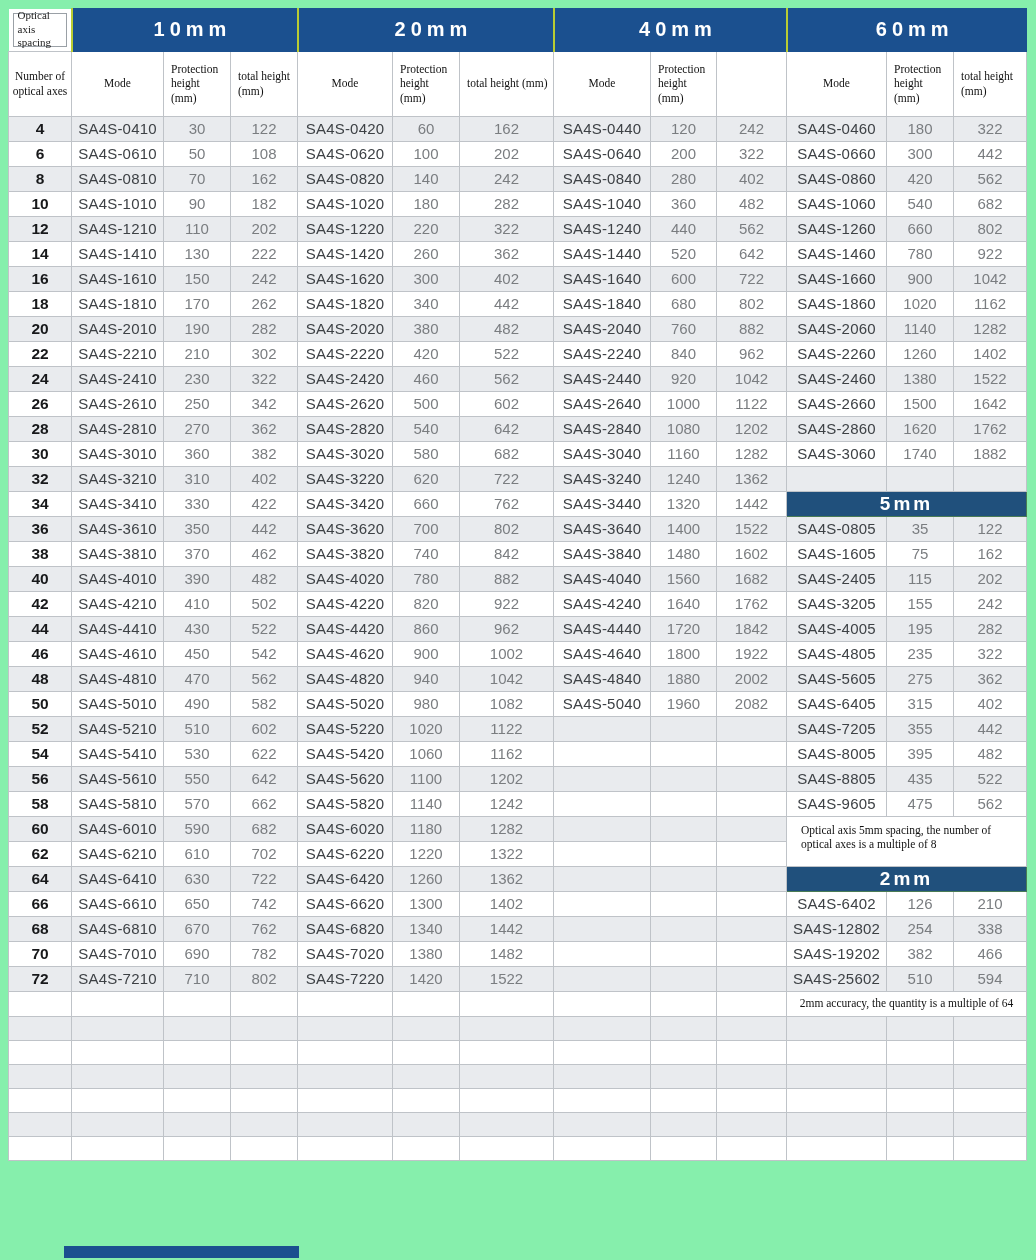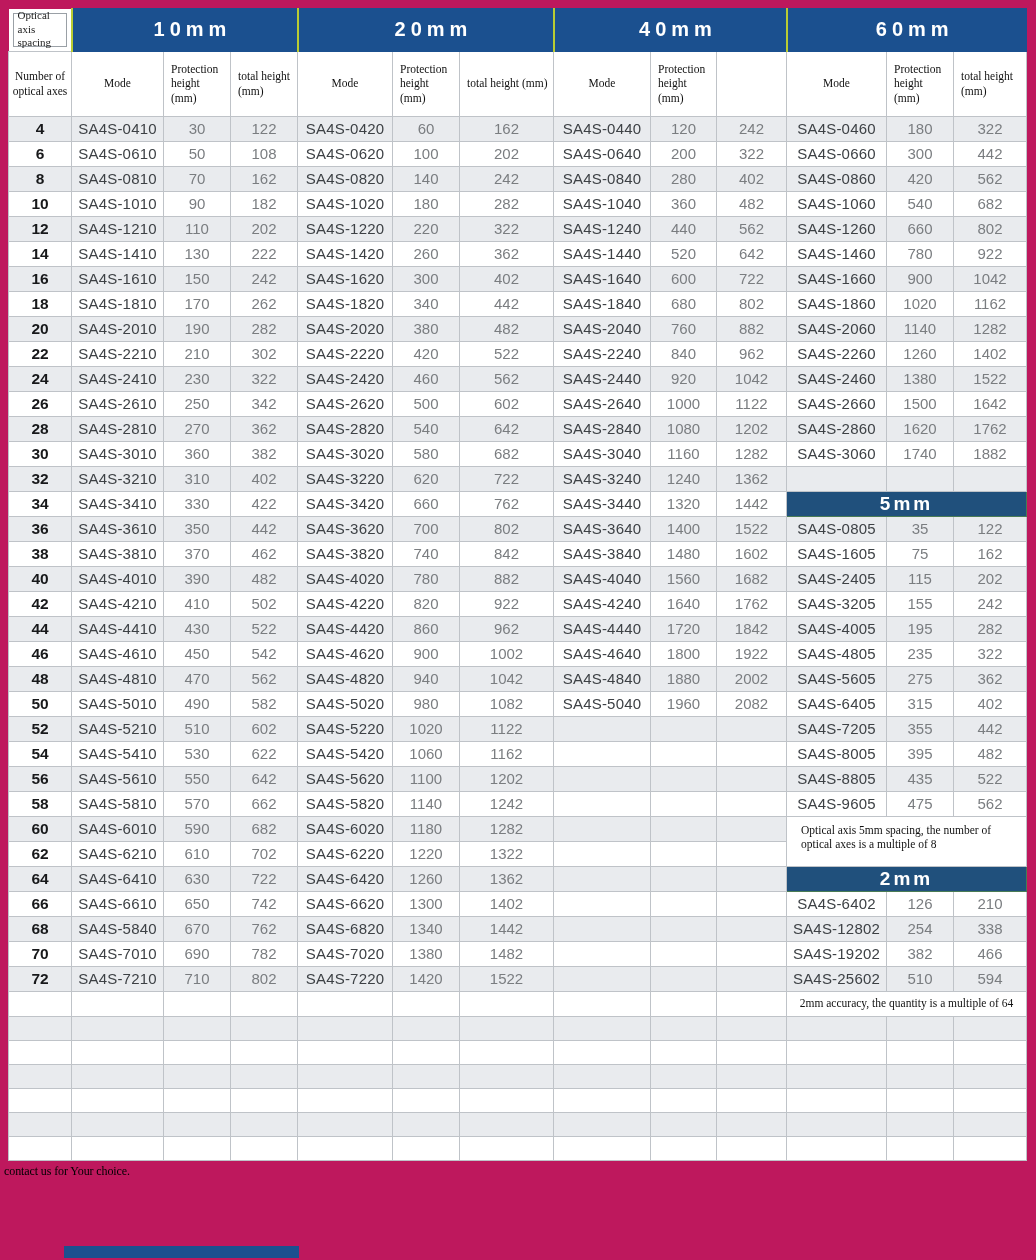--- a/index.html
+++ b/index.html
@@ -1,16 +1,16 @@
 <!DOCTYPE html>
 <html><head>
 <meta charset="utf-8">
 <style>
   html,body{margin:0;padding:0;background:#fff;}
-  #page{position:relative;width:1036px;height:1260px;background:#be185d;overflow:hidden;
+  #page{position:relative;width:1036px;height:1260px;background:#86efac;overflow:hidden;
         font-family:"Liberation Sans",sans-serif;}
   table{border-collapse:collapse;table-layout:fixed;position:absolute;left:8px;top:8px;width:1018px;}
   td,th{border:1px solid #bfc3c8;overflow:hidden;white-space:nowrap;padding:0;}
   
   tr.band th{height:38px;background:#1b508f;color:#fff;border:1px solid #1b508f;
              font-size:20px;font-weight:bold;letter-spacing:5px;text-align:center;vertical-align:middle;}
   tr.band th.sec{border-left:2px solid #b9cc33;padding-left:16px;}
   tr.band th.corner{background:#fff;border:none;border-right:1px solid #bfc3c8;padding:2px;}
   .corner-box{border:1px solid #9aa0a6;margin:1px 2px;padding:1px 4px;height:30px;
               font-family:"Liberation Serif",serif;font-size:11px;font-weight:normal;letter-spacing:0;
@@ -554,21 +554,21 @@
           <td class="num">1402</td>
           <td class="mode"></td>
           <td class="num"></td>
           <td class="num"></td>
           <td class="mode">SA4S-6402</td>
           <td class="num">126</td>
           <td class="num">210</td>
         </tr>
         <tr class="g">
           <td class="axes">68</td>
-          <td class="mode">SA4S-5840</td>
+          <td class="mode">SA4S-6810</td>
           <td class="num">670</td>
           <td class="num">762</td>
           <td class="mode">SA4S-6820</td>
           <td class="num">1340</td>
           <td class="num">1442</td>
           <td class="mode"></td>
           <td class="num"></td>
           <td class="num"></td>
           <td class="mode">SA4S-12802</td>
           <td class="num">254</td>
@@ -704,17 +704,16 @@
           <td></td>
           <td></td>
           <td></td>
           <td></td>
           <td></td>
         </tr>
       </tbody>
   </table>
 
   <div id="footnotes">
-    <div>contact us for Your choice.</div>
   </div>
 
   <div id="bottom-bar"></div>
 </div>
 
 </body></html>

